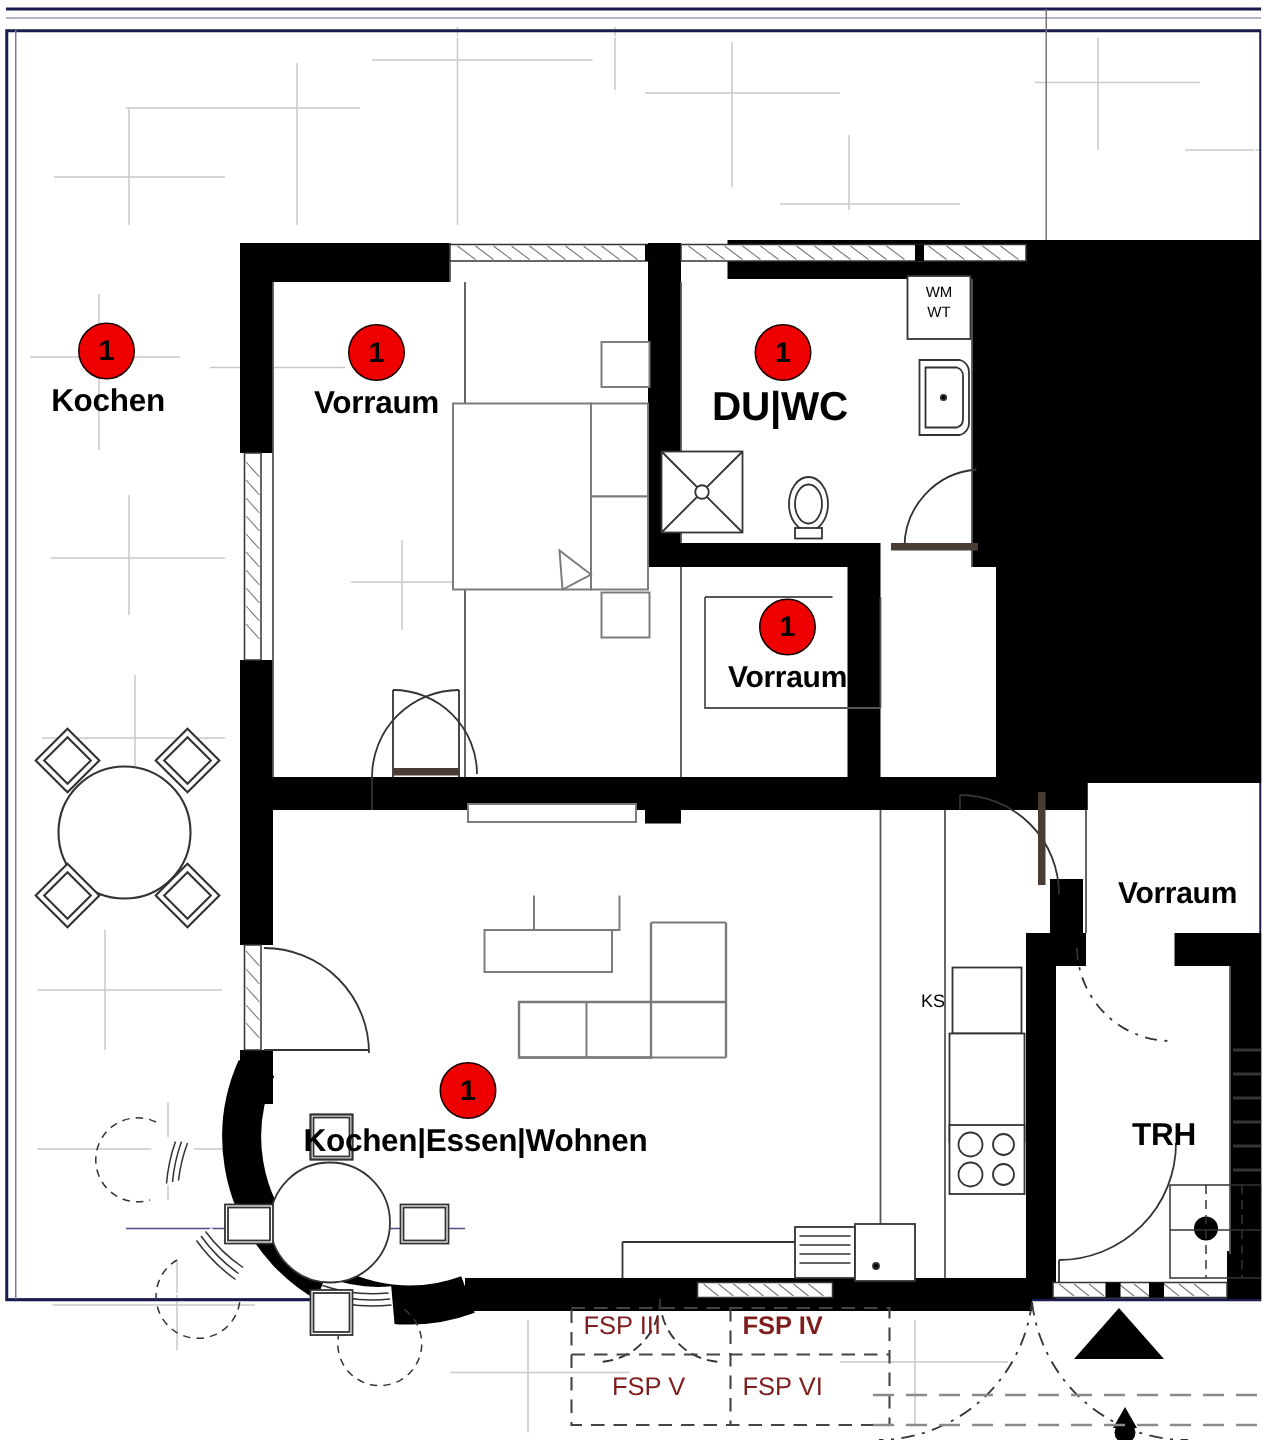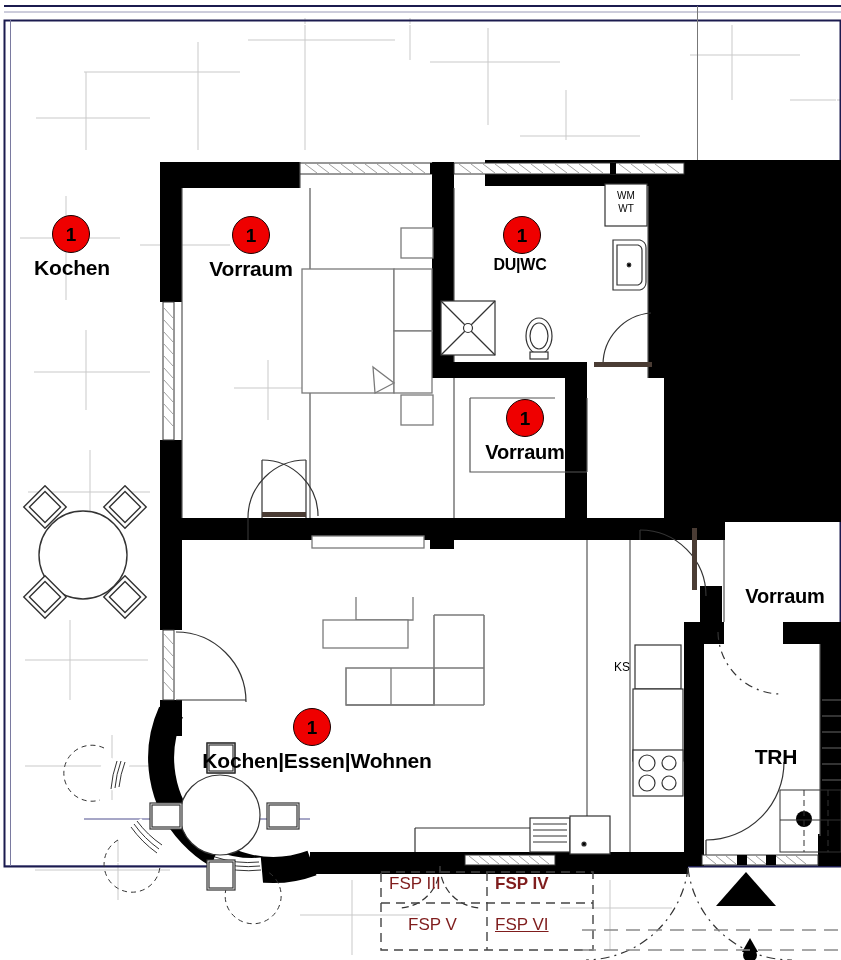--- a/index.html
+++ b/index.html
@@ -470,32 +470,32 @@
     </div>
   <div class="marker" style="left:525px; top:418px;">
       <span>1</span>
     </div>
   <div class="marker" style="left:312px; top:727px;">
       <span>1</span>
     </div>
 
   <div class="roomlabel" style="left:72px;  top:256px; font-size:21px;">Kochen</div>
   <div class="roomlabel" style="left:251px; top:257px; font-size:21px;">Vorraum</div>
-  <div class="roomlabel" style="left:520px; top:256px; font-size:16px;">DU|WC</div>
+  <div class="roomlabel" style="left:520px; top:256px; font-size:27px;">DU|WC</div>
   <div class="roomlabel" style="left:525px; top:441px; font-size:20px;">Vorraum</div>
   <div class="roomlabel" style="left:317px; top:749px; font-size:21px;">Kochen|Essen|Wohnen</div>
   <div class="roomlabel" style="left:785px; top:585px; font-size:20px;">Vorraum</div>
   <div class="roomlabel" style="left:776px; top:745px; font-size:21px;">TRH</div>
 
   <div class="tinylabel" style="left:626px; top:190px; font-size:10px;">
     <span>WM</span><br>
     <span>WT</span>
   </div>
   <div class="tinylabel" style="left:622px; top:660px; font-size:12px;">
     <span>KS</span>
   </div>
 
   <div class="fsplabel" style="left:389px; top:874px;">FSP III</div>
   <div class="fsplabel" style="left:495px; top:874px;font-weight:bold;">FSP IV</div>
   <div class="fsplabel" style="left:408px; top:915px;">FSP V</div>
-  <div class="fsplabel" style="left:495px; top:915px;text-decoration:underline;">FSP VI</div>
+  <div class="fsplabel" style="left:495px; top:915px;">FSP VI</div>
 
 </div>
 
 </body></html>

